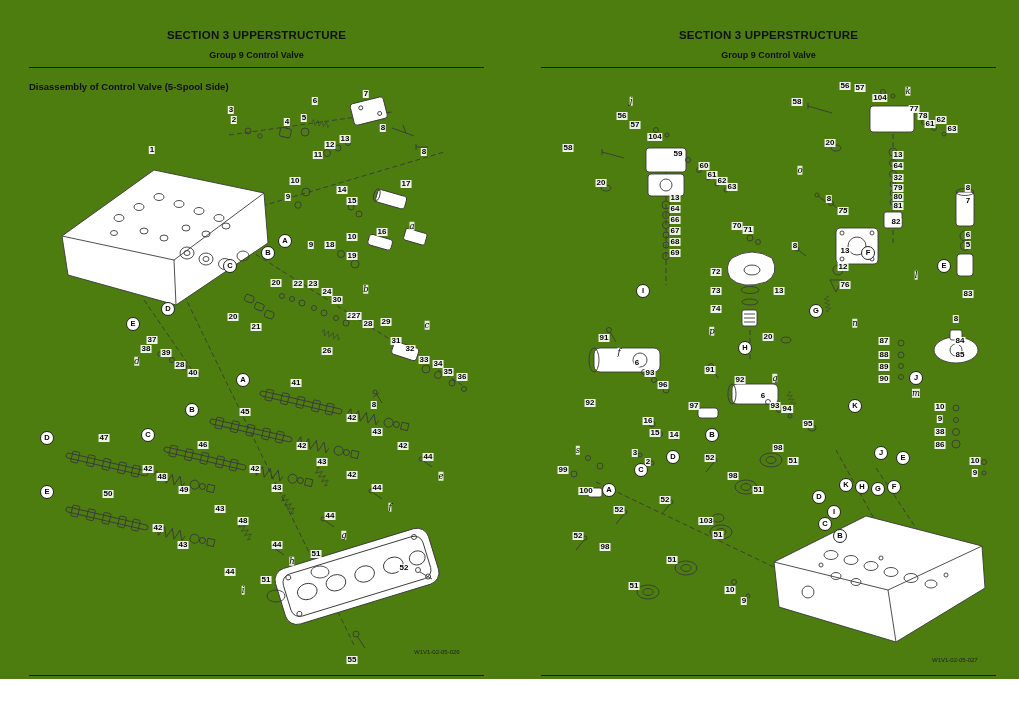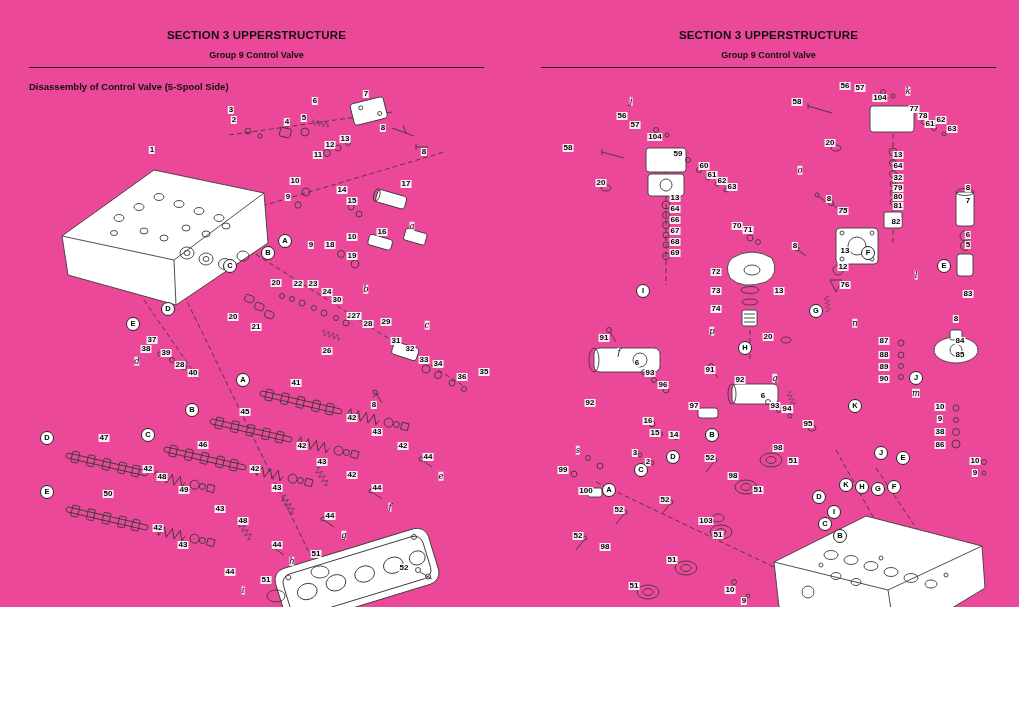--- a/index.html
+++ b/index.html
@@ -1,16 +1,16 @@
 <!DOCTYPE html>
 <html><head>
 <meta charset="utf-8">
 <style>
   html,body{margin:0;padding:0;background:#ffffff;}
-  #canvas{position:relative;width:1019px;height:607px;background:#ec4899;overflow:hidden;
+  #canvas{position:relative;width:1019px;height:679px;background:#4d7c0f;overflow:hidden;
           font-family:"Liberation Sans",sans-serif;}
   .page{position:absolute;top:0;width:465px;height:726px;}
   #page-left{left:24px;}
   #page-right{left:536px;}
   .sec-title{position:absolute;top:29px;left:0;right:0;text-align:center;
              font:bold 11.5px "Liberation Sans",sans-serif;color:#111;letter-spacing:.2px;}
   .grp-title{position:absolute;top:50px;left:0;right:0;text-align:center;
              font:bold 9px "Liberation Sans",sans-serif;color:#111;}
   .head-rule{position:absolute;top:67px;left:5px;right:5px;border-top:1.6px solid #1a1a1a;}
   .sub-heading{position:absolute;top:81px;left:5px;font:bold 9.5px "Liberation Sans",sans-serif;color:#111;}
@@ -218,21 +218,21 @@
         <span class="co" style="left: 332px; top: 316px;">27</span>
         <span class="co" style="left: 209px; top: 317px;">20</span>
         <span class="co" style="left: 232px; top: 327px;">21</span>
         <span class="co" style="left: 303px; top: 351px;">26</span>
         <span class="co" style="left: 344px; top: 324px;">28</span>
         <span class="co" style="left: 362px; top: 322px;">29</span>
         <span class="co" style="left: 372px; top: 341px;">31</span>
         <span class="co" style="left: 386px; top: 349px;">32</span>
         <span class="co" style="left: 400px; top: 360px;">33</span>
         <span class="co" style="left: 414px; top: 364px;">34</span>
-        <span class="co" style="left: 424px; top: 372px; margin-left: 36px;">35</span>
+        <span class="co" style="left: 424px; top: 372px;">35</span>
         <span class="co" style="left: 438px; top: 377px;">36</span>
         <span class="co" style="left: 128px; top: 340px;">37</span>
         <span class="co" style="left: 122px; top: 349px;">38</span>
         <span class="co" style="left: 142px; top: 353px;">39</span>
         <span class="co" style="left: 156px; top: 365px;">28</span>
         <span class="co" style="left: 169px; top: 373px;">40</span>
         <span class="co" style="left: 350px; top: 405px;">8</span>
         <span class="co" style="left: 272px; top: 383px;">41</span>
         <span class="co" style="left: 221px; top: 412px;">45</span>
         <span class="co" style="left: 328px; top: 418px;">42</span>

